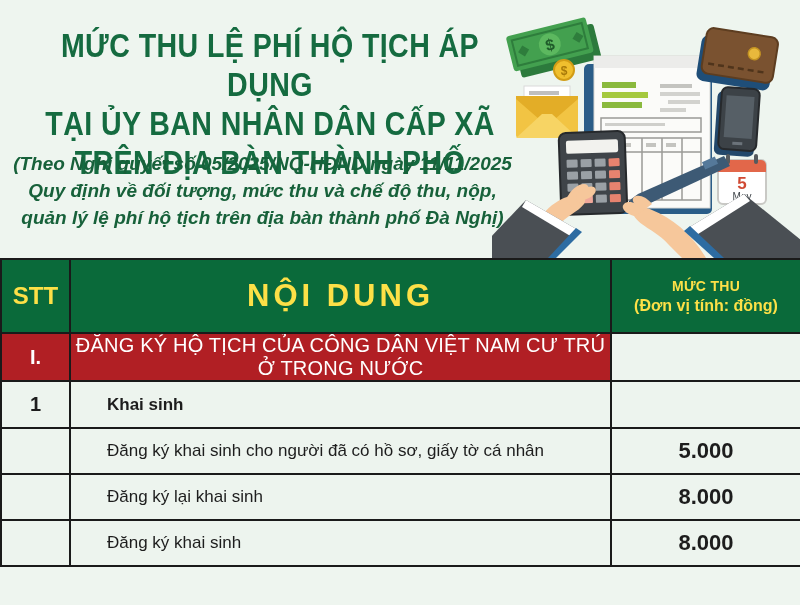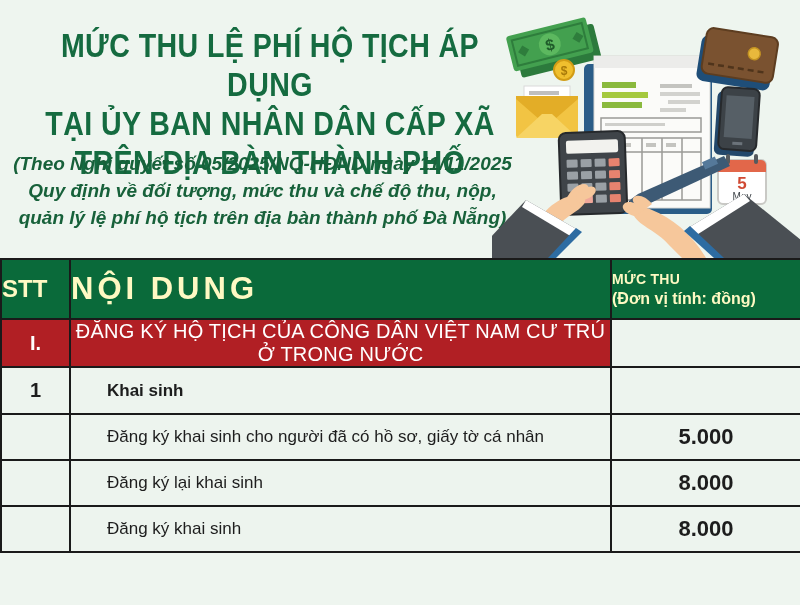--- a/index.html
+++ b/index.html
@@ -26,21 +26,21 @@
   
   table.fee-table{
     position:absolute; left:0; top:258px; width:800px;
     border-collapse:collapse; table-layout:fixed;
   }
   .fee-table td{ border:2px solid #1a1a1a; overflow:hidden; }
   .col-stt{ width:69px; }
   .col-noidung{ width:541px; }
   .col-mucthu{ width:190px; }
 
-  tr.head-row td{ background:#0a6a3a; color:#fef9c3; height:60px; text-align:left; vertical-align:middle; }
+  tr.head-row td{ background:#0a6a3a; color:#fde047; height:74px; text-align:center; vertical-align:middle; }
   .head-stt{ font-size:24px; font-weight:800; }
   .head-noidung{ font-size:31px; font-weight:800; letter-spacing:4px; }
   .head-mucthu1{ display:block; font-size:14px; font-weight:800; letter-spacing:.3px; }
   .head-mucthu2{ display:block; font-size:16px; font-weight:800; margin-top:3px; }
 
   tr.section-row td{ height:45px; text-align:center; vertical-align:middle; }
   tr.section-row .sec-bg{ background:#b11f24; color:#ffffff; }
   .sec-stt{ font-size:20px; font-weight:800; }
   .sec-label{ font-size:20px; font-weight:400; letter-spacing:.2px; }
   tr.section-row .sec-fee{ background:#edf4ee; }
@@ -60,21 +60,21 @@
 
   <div class="title-block">
     <span class="title-line">MỨC THU LỆ PHÍ HỘ TỊCH ÁP DỤNG</span>
     <span class="title-line">TẠI ỦY BAN NHÂN DÂN CẤP XÃ</span>
     <span class="title-line">TRÊN ĐỊA BÀN THÀNH PHỐ</span>
   </div>
 
   <div class="subtitle-block">
     <span class="subtitle-line">(Theo Nghị quyết số 05/2025/NQ-HĐND ngày 11/11/2025</span>
     <span class="subtitle-line">Quy định về đối tượng, mức thu và chế độ thu, nộp,</span>
-    <span class="subtitle-line">quản lý lệ phí hộ tịch trên địa bàn thành phố Đà Nẵng)</span>
+    <span class="subtitle-line">quản lý lệ phí hộ tịch trên địa bàn thành phố Đà Nghị)</span>
   </div>
 
   <svg class="illustration" viewBox="0 0 308 254" aria-hidden="true">
 
     <g transform="rotate(-14 60 45)">
       <rect x="24" y="30" width="82" height="36" rx="3" fill="#2c7a3c"></rect>
       <rect x="18" y="22" width="82" height="36" rx="3" fill="#43a04f"></rect>
       <rect x="23" y="27" width="72" height="26" fill="none" stroke="#2e7d3c" stroke-width="2"></rect>
       <circle cx="59" cy="40" r="11" fill="#5cb85f"></circle>
       <text x="59" y="46" font-size="16" font-weight="bold" fill="#1f5c2a" text-anchor="middle" font-family="Liberation Sans, sans-serif">$</text>

